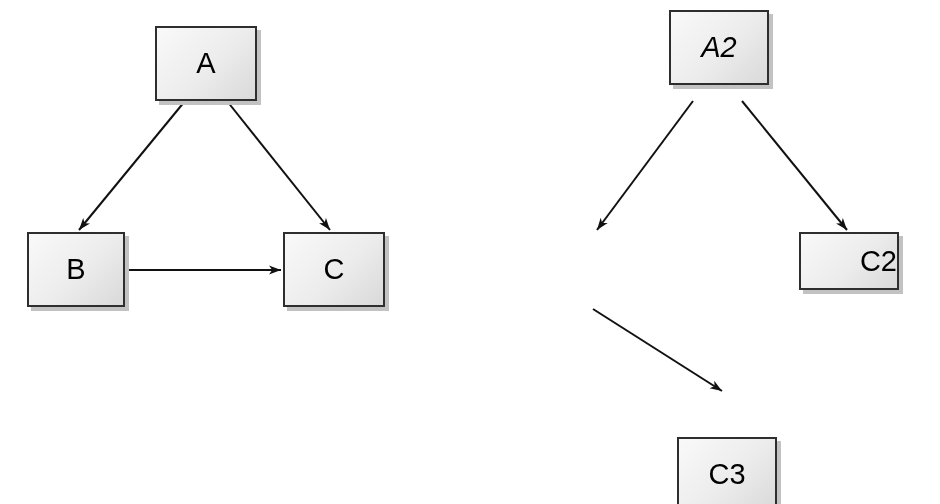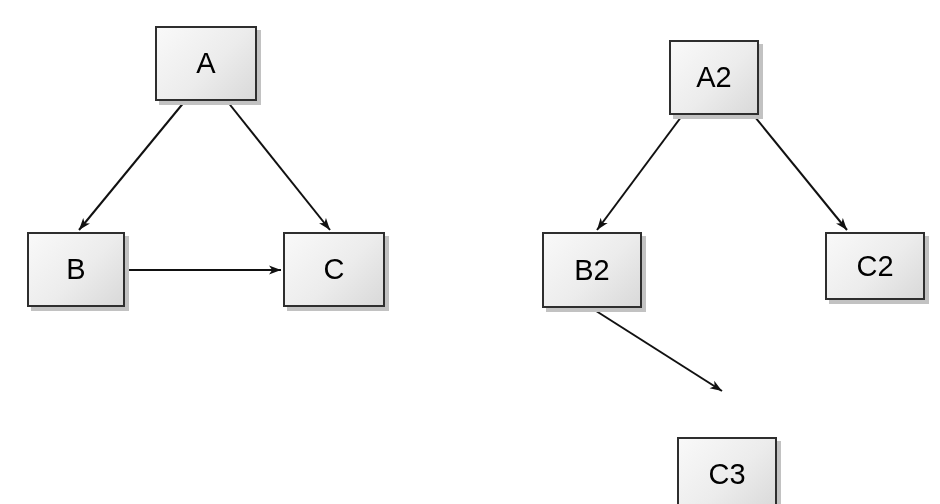--- a/index.html
+++ b/index.html
@@ -35,23 +35,23 @@
   .node-label {
     font-size: 29px;
     color: #000000;
     line-height: 1;
     user-select: none;
   }
   
   .node-A  { left: 155px; top: 26px;  width: 102px; height: 75px; }
   .node-B  { left: 27px;  top: 232px; width: 98px;  height: 75px; }
   .node-C  { left: 283px; top: 232px; width: 102px; height: 75px; }
-  .node-A2 { left: 669px; top: 40px;  width: 90px; height: 75px; }
+  .node-A2 { left: 669px; top: 10px;  width: 100px; height: 75px; font-style: italic; }
   .node-B2 { left: 542px; top: 232px; width: 100px; height: 76px; }
-  .node-C2 { left: 825px; top: 232px; width: 100px; height: 68px; }
+  .node-C2 { left: 799px; top: 232px; width: 100px; height: 58px; justify-content: flex-end; }
   .node-C3 { left: 677px; top: 393px; width: 100px; height: 75px; margin-top: 44px; }
 </style>
 </head>
 <body>
 
 <div class="canvas">
 
   <svg class="edges-layer" width="940" height="504" viewBox="0 0 940 504" xmlns="http://www.w3.org/2000/svg">
     <defs>
       <marker id="arrow" viewBox="0 0 12 10" refX="12" refY="5" markerWidth="12" markerHeight="10" orient="auto" markerUnits="userSpaceOnUse">
@@ -74,23 +74,20 @@
   <div class="node node-B">
     <span class="node-label">B</span>
   </div>
   <div class="node node-C">
     <span class="node-label">C</span>
   </div>
 
   <div class="node node-A2">
     <span class="node-label">A2</span>
   </div>
-  <div class="node node-B2">
-    <span class="node-label">B2</span>
-  </div>
   <div class="node node-C2">
     <span class="node-label">C2</span>
   </div>
   <div class="node node-C3">
     <span class="node-label">C3</span>
   </div>
 
 </div>
 
 </body></html>

